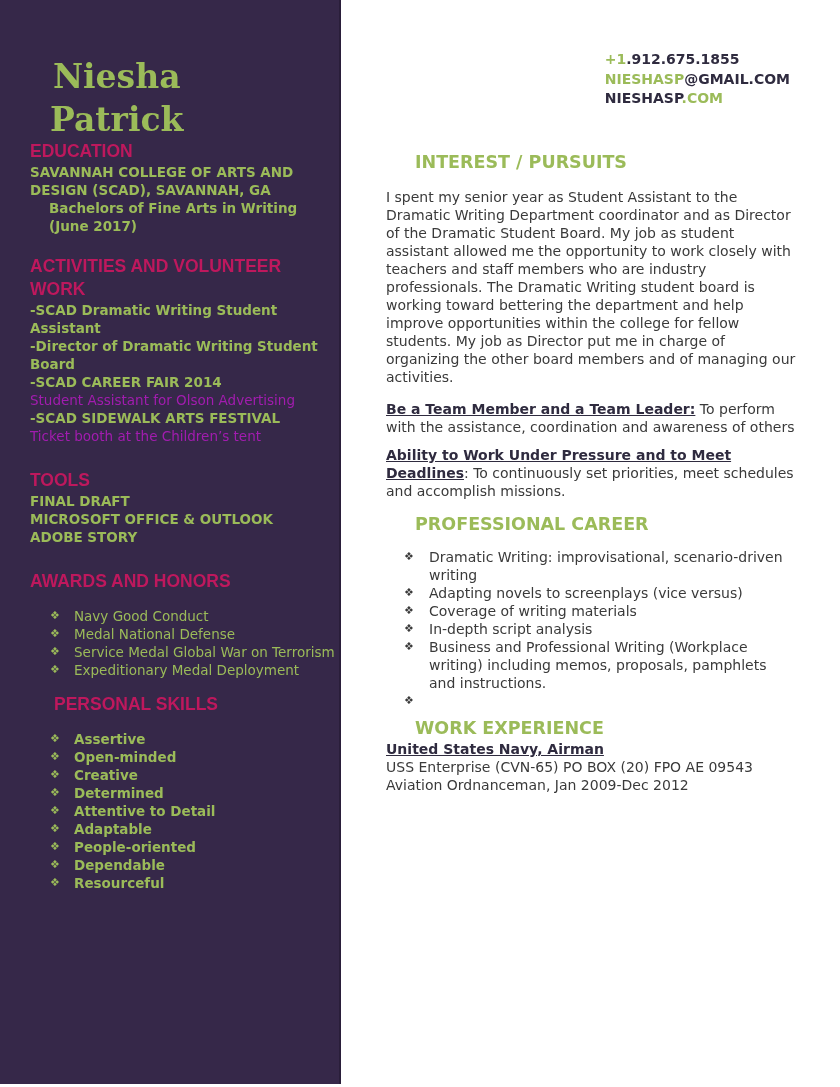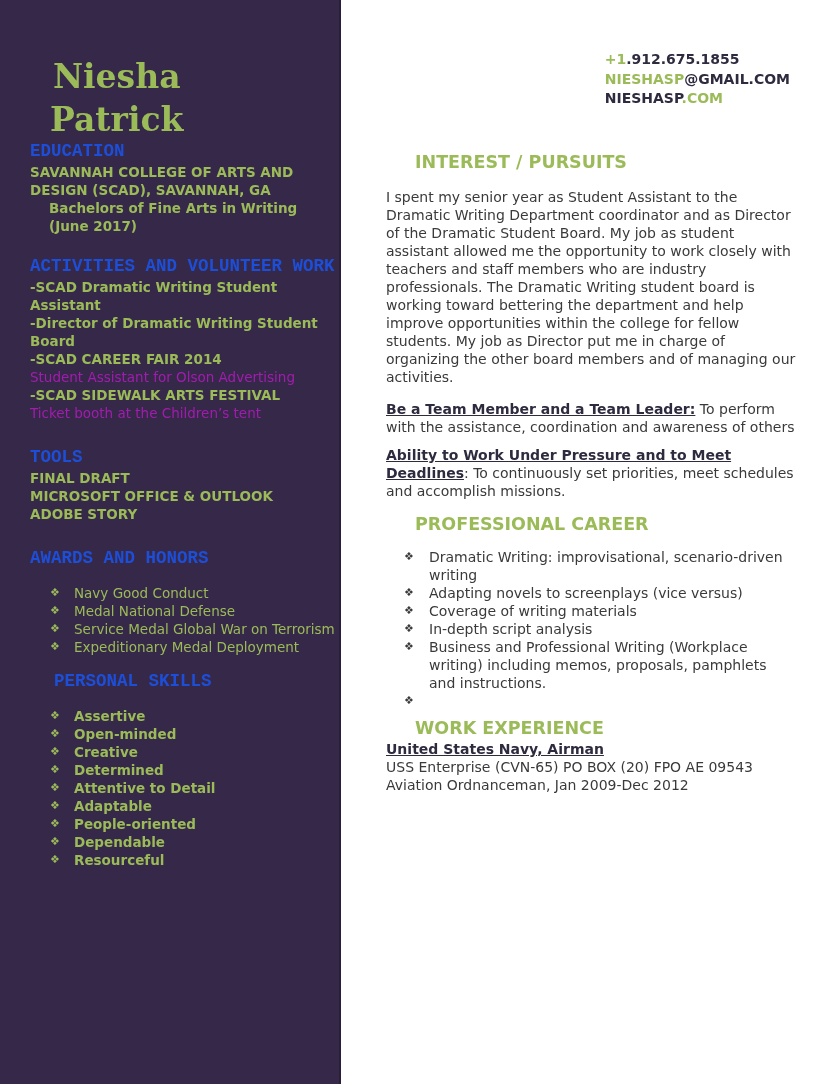--- a/index.html
+++ b/index.html
@@ -11,21 +11,21 @@
     background: #362849;
     border-right: 2px solid #2a1e3a;
   }
   .name {
     position: absolute; left: 50px; top: 55px;
     font-family: "DejaVu Serif", serif; font-weight: bold;
     font-size: 33px; line-height: 43px; color: #9bbb59; text-align: center;
   }
   .name div { white-space: nowrap; }
   .side-content { position: absolute; left: 30px; top: 140px; width: 305px; color: #9bbb59; }
-  .side-h { font-weight: bold; font-size: 17.5px; line-height: 23px; color: #1d4ed8; font-family: Liberation Mono, monospace; }
+  .side-h { font-weight: bold; font-size: 17.5px; line-height: 23px; color: #be185d; font-family: Liberation Sans, sans-serif; }
   .side-b { font-weight: bold; font-size: 13.5px; line-height: 18px; color: #9bbb59; }
   .side-n { font-size: 13.5px; line-height: 18px; color: #a21caf; }
   .edu-degree { padding-left: 19px; }
   .gap-20 { height: 20px; }
   .gap-24 { height: 24px; }
   .gap-14 { height: 14px; }
 
   .bul-list { list-style: none; padding-left: 18px; }
   .bul-list li { position: relative; padding-left: 26px; font-size: 13.5px; line-height: 18px; }
   .bul-list li .bul {

